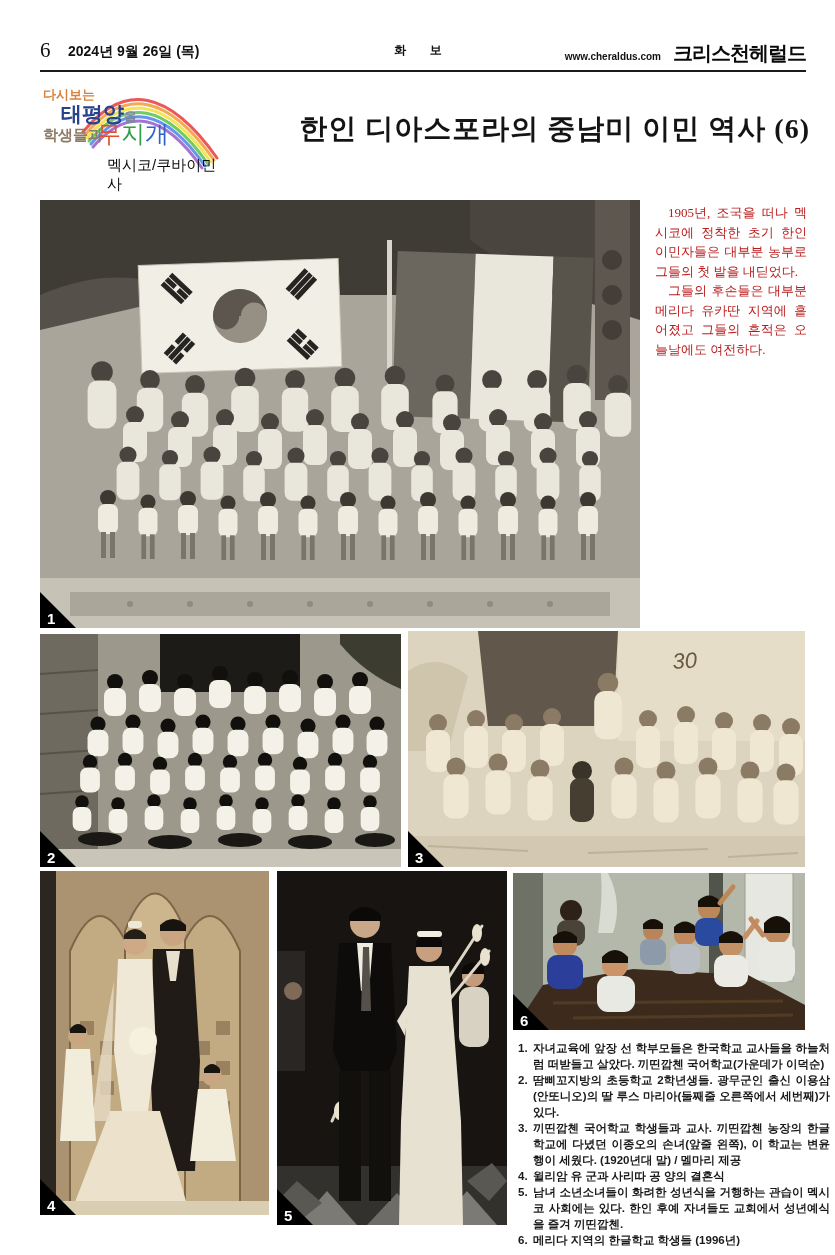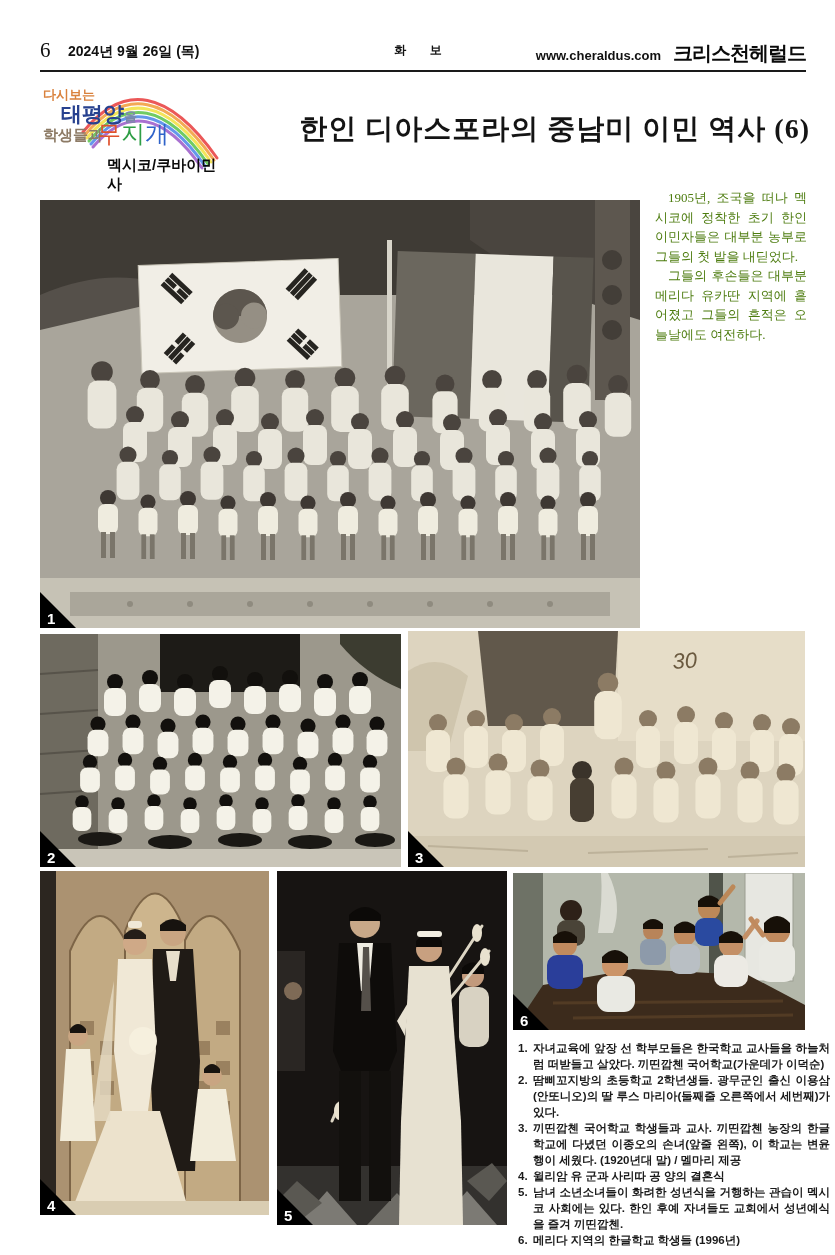--- a/index.html
+++ b/index.html
@@ -6,55 +6,55 @@
   html,body { background:#ffffff; }
   body { font-family:"Liberation Sans", sans-serif; color:#1a1a1a; }
   .page { position:relative; width:835px; height:1255px; background:#fff; overflow:hidden; }
 
   
   .header { position:absolute; left:40px; top:36px; width:766px; height:30px; }
   .pagenum { position:absolute; left:0; top:2px; font-family:"Liberation Serif", serif; font-size:21px; color:#111; }
   .date { position:absolute; left:28px; top:7px; font-size:14px; font-weight:bold; color:#111; }
   .section-title { position:absolute; left:0; right:0; top:6px; text-align:center; font-size:12px; font-weight:bold; letter-spacing:10px; color:#111; }
   .masthead-wrap { position:absolute; right:0; top:4px; display:flex; align-items:baseline; gap:12px; }
-  .website { font-size:13px; font-weight:bold; color:#111; }
+  .website { font-size:10px; font-weight:bold; color:#111; }
   .masthead { font-size:20px; font-weight:800; letter-spacing:-1px; color:#0a0a0a; }
   .header-rule { position:absolute; left:40px; top:70px; width:766px; height:2px; background:#1a1a1a; }
 
   
   .logo { position:absolute; left:35px; top:80px; width:190px; height:105px; }
   .logo svg.rainbow { position:absolute; left:40px; top:0; }
   .lg1 { position:absolute; left:8px; top:6px; font-size:13px; font-weight:bold; color:#d9813c; }
   .lg2 { position:absolute; left:26px; top:20px; font-size:21px; font-weight:800; color:#27418f; }
   .lg2 .suffix { font-size:13px; font-weight:bold; color:#7a88a8; }
   .lg3 { position:absolute; left:8px; top:46px; font-size:15px; font-weight:bold; color:#8d7b66; }
   .lg4 { position:absolute; left:62px; top:38px; font-size:24px; font-weight:400; }
   .lg4 .c0 { color:#e0512c; } .lg4 .c1 { color:#2f9e46; } .lg4 .c2 { color:#2f63c9; }
-  .lg5 { position:absolute; left:72px; top:76px; font-size:15px; font-weight:700; color:#0a0a0a; }
+  .lg5 { position:absolute; left:72px; top:76px; font-size:15px; font-weight:400; color:#0a0a0a; }
 
   
   .main-title { position:absolute; left:222px; top:110px; width:588px; text-align:right;
     font-family:"Liberation Serif", serif; font-size:28px; font-weight:600; color:#141414; letter-spacing:1px; }
 
   
   .photo { position:absolute; overflow:hidden; background:#888; }
   .photo svg { display:block; }
   .badge { position:absolute; left:0; bottom:0; width:36px; height:36px;
     background:#000; clip-path:polygon(0 0, 100% 100%, 0 100%); }
 
   .photo1 { left:40px;  top:200px; width:600px; height:428px; }
   .photo2 { left:40px;  top:634px; width:361px; height:233px; }
   .photo3 { left:408px; top:631px; width:397px; height:236px; }
   .photo4 { left:40px;  top:871px; width:229px; height:344px; }
   .photo5 { left:277px; top:871px; width:230px; height:354px; }
   .photo6 { left:513px; top:873px; width:292px; height:157px; }
 
   
-  .intro { position:absolute; left:655px; top:188px; width:152px;
-    font-family:"Liberation Serif", serif; font-size:13px; line-height:19.5px; color:#4d7c0f; text-align:justify; }
+  .intro { position:absolute; left:655px; top:203px; width:152px;
+    font-family:"Liberation Serif", serif; font-size:13px; line-height:19.5px; color:#b91c1c; text-align:justify; }
   .intro p { text-indent:1em; }
 
   
   .captions { position:absolute; left:518px; top:1040px; width:312px;
     font-size:11.5px; line-height:16px; font-weight:600; color:#1a1a1a; }
   .cap-item { display:flex; }
   .cap-num { flex:0 0 15px; }
   .cap-text { flex:1; text-align:justify; }
 </style>
 </head>

